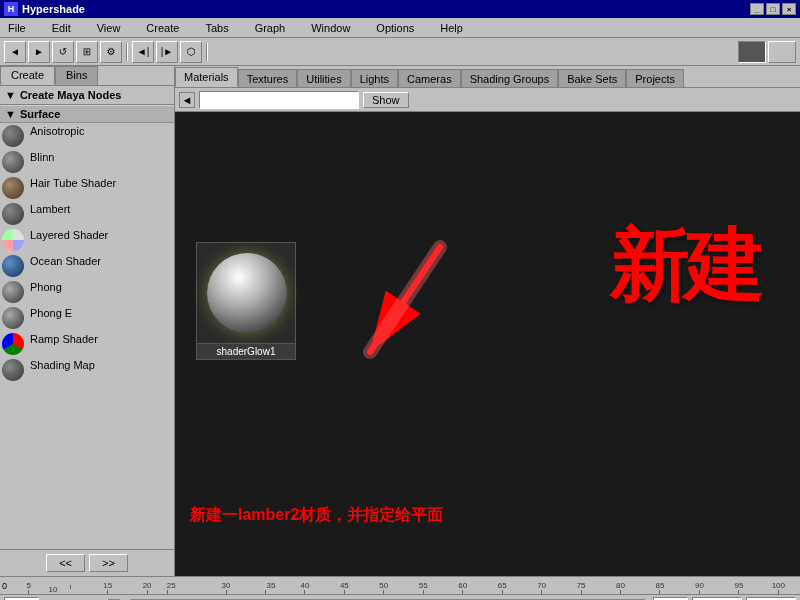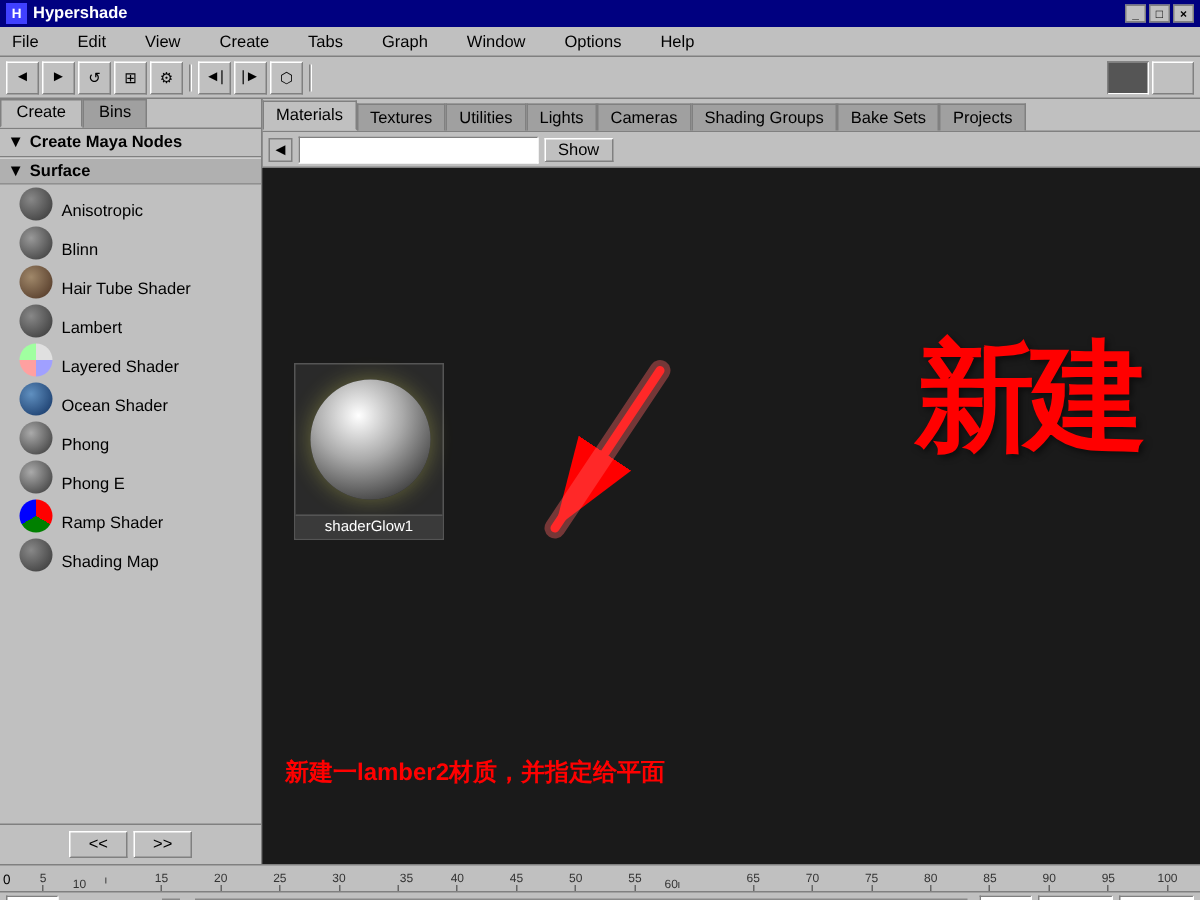--- a/index.html
+++ b/index.html
@@ -106,22 +106,22 @@
     .section-header .arrow { margin-right: 4px; }
 
     #shader-list-container {
       flex: 1;
       overflow-y: scroll;
       overflow-x: hidden;
       position: relative;
     }
     .shader-item {
       display: flex;
-      align-items: flex-end;
-      padding: 2px 13px;
+      align-items: flex-start;
+      padding: 2px 2px;
       cursor: pointer;
       font-size: 11px;
     }
     .shader-ball {
       width: 22px; height: 22px;
       border-radius: 50%;
       margin-right: 6px;
       flex-shrink: 0;
     }
     .ball-anisotropic { background: radial-gradient(circle at 35% 35%, #888, #333); }
@@ -532,21 +532,21 @@
         <div style="height:4px;width:1px;background:#666;"></div>
       </div>
       <div style="display: flex; flex-direction: column; align-items: center; flex: 1 1 0%;">
         <span style="font-size:8px;color:#333;">15</span>
         <div style="height:4px;width:1px;background:#666;"></div>
       </div>
       <div style="display: flex; flex-direction: column; align-items: center; flex: 1 1 0%;">
         <span style="font-size:8px;color:#333;">20</span>
         <div style="height:4px;width:1px;background:#666;"></div>
       </div>
-      <div style="display: flex; flex-direction: column; align-items: center; flex: 1 1 0%;">
+      <div style="display: flex; flex-direction: column; align-items: flex-start; flex: 1 1 0%;">
         <span style="font-size:8px;color:#333;">25</span>
         <div style="height:4px;width:1px;background:#666;"></div>
       </div>
       <div style="display: flex; flex-direction: column; align-items: center; flex: 1 1 0%;">
         <span style="font-size:8px;color:#333;">30</span>
         <div style="height:4px;width:1px;background:#666;"></div>
       </div>
       <div style="display: flex; flex-direction: column; align-items: center; flex: 1 1 0%;">
         <span style="font-size:8px;color:#333;margin-left:11px;">35</span>
         <div style="height:4px;width:1px;background:#666;"></div>
@@ -560,21 +560,21 @@
         <div style="height:4px;width:1px;background:#666;"></div>
       </div>
       <div style="display: flex; flex-direction: column; align-items: center; flex: 1 1 0%;">
         <span style="font-size:8px;color:#333;">50</span>
         <div style="height:4px;width:1px;background:#666;"></div>
       </div>
       <div style="display: flex; flex-direction: column; align-items: center; flex: 1 1 0%;">
         <span style="font-size:8px;color:#333;">55</span>
         <div style="height:4px;width:1px;background:#666;"></div>
       </div>
-      <div style="display: flex; align-items: center; flex: 1 1 0%;">
+      <div style="display: flex; flex-direction: column; align-items: center; flex: 1 1 0%;">
         <span style="font-size:8px;color:#333;">60</span>
         <div style="height:4px;width:1px;background:#666;"></div>
       </div>
       <div style="display: flex; flex-direction: column; align-items: center; flex: 1 1 0%;">
         <span style="font-size:8px;color:#333;">65</span>
         <div style="height:4px;width:1px;background:#666;"></div>
       </div>
       <div style="display: flex; flex-direction: column; align-items: center; flex: 1 1 0%;">
         <span style="font-size:8px;color:#333;">70</span>
         <div style="height:4px;width:1px;background:#666;"></div>

